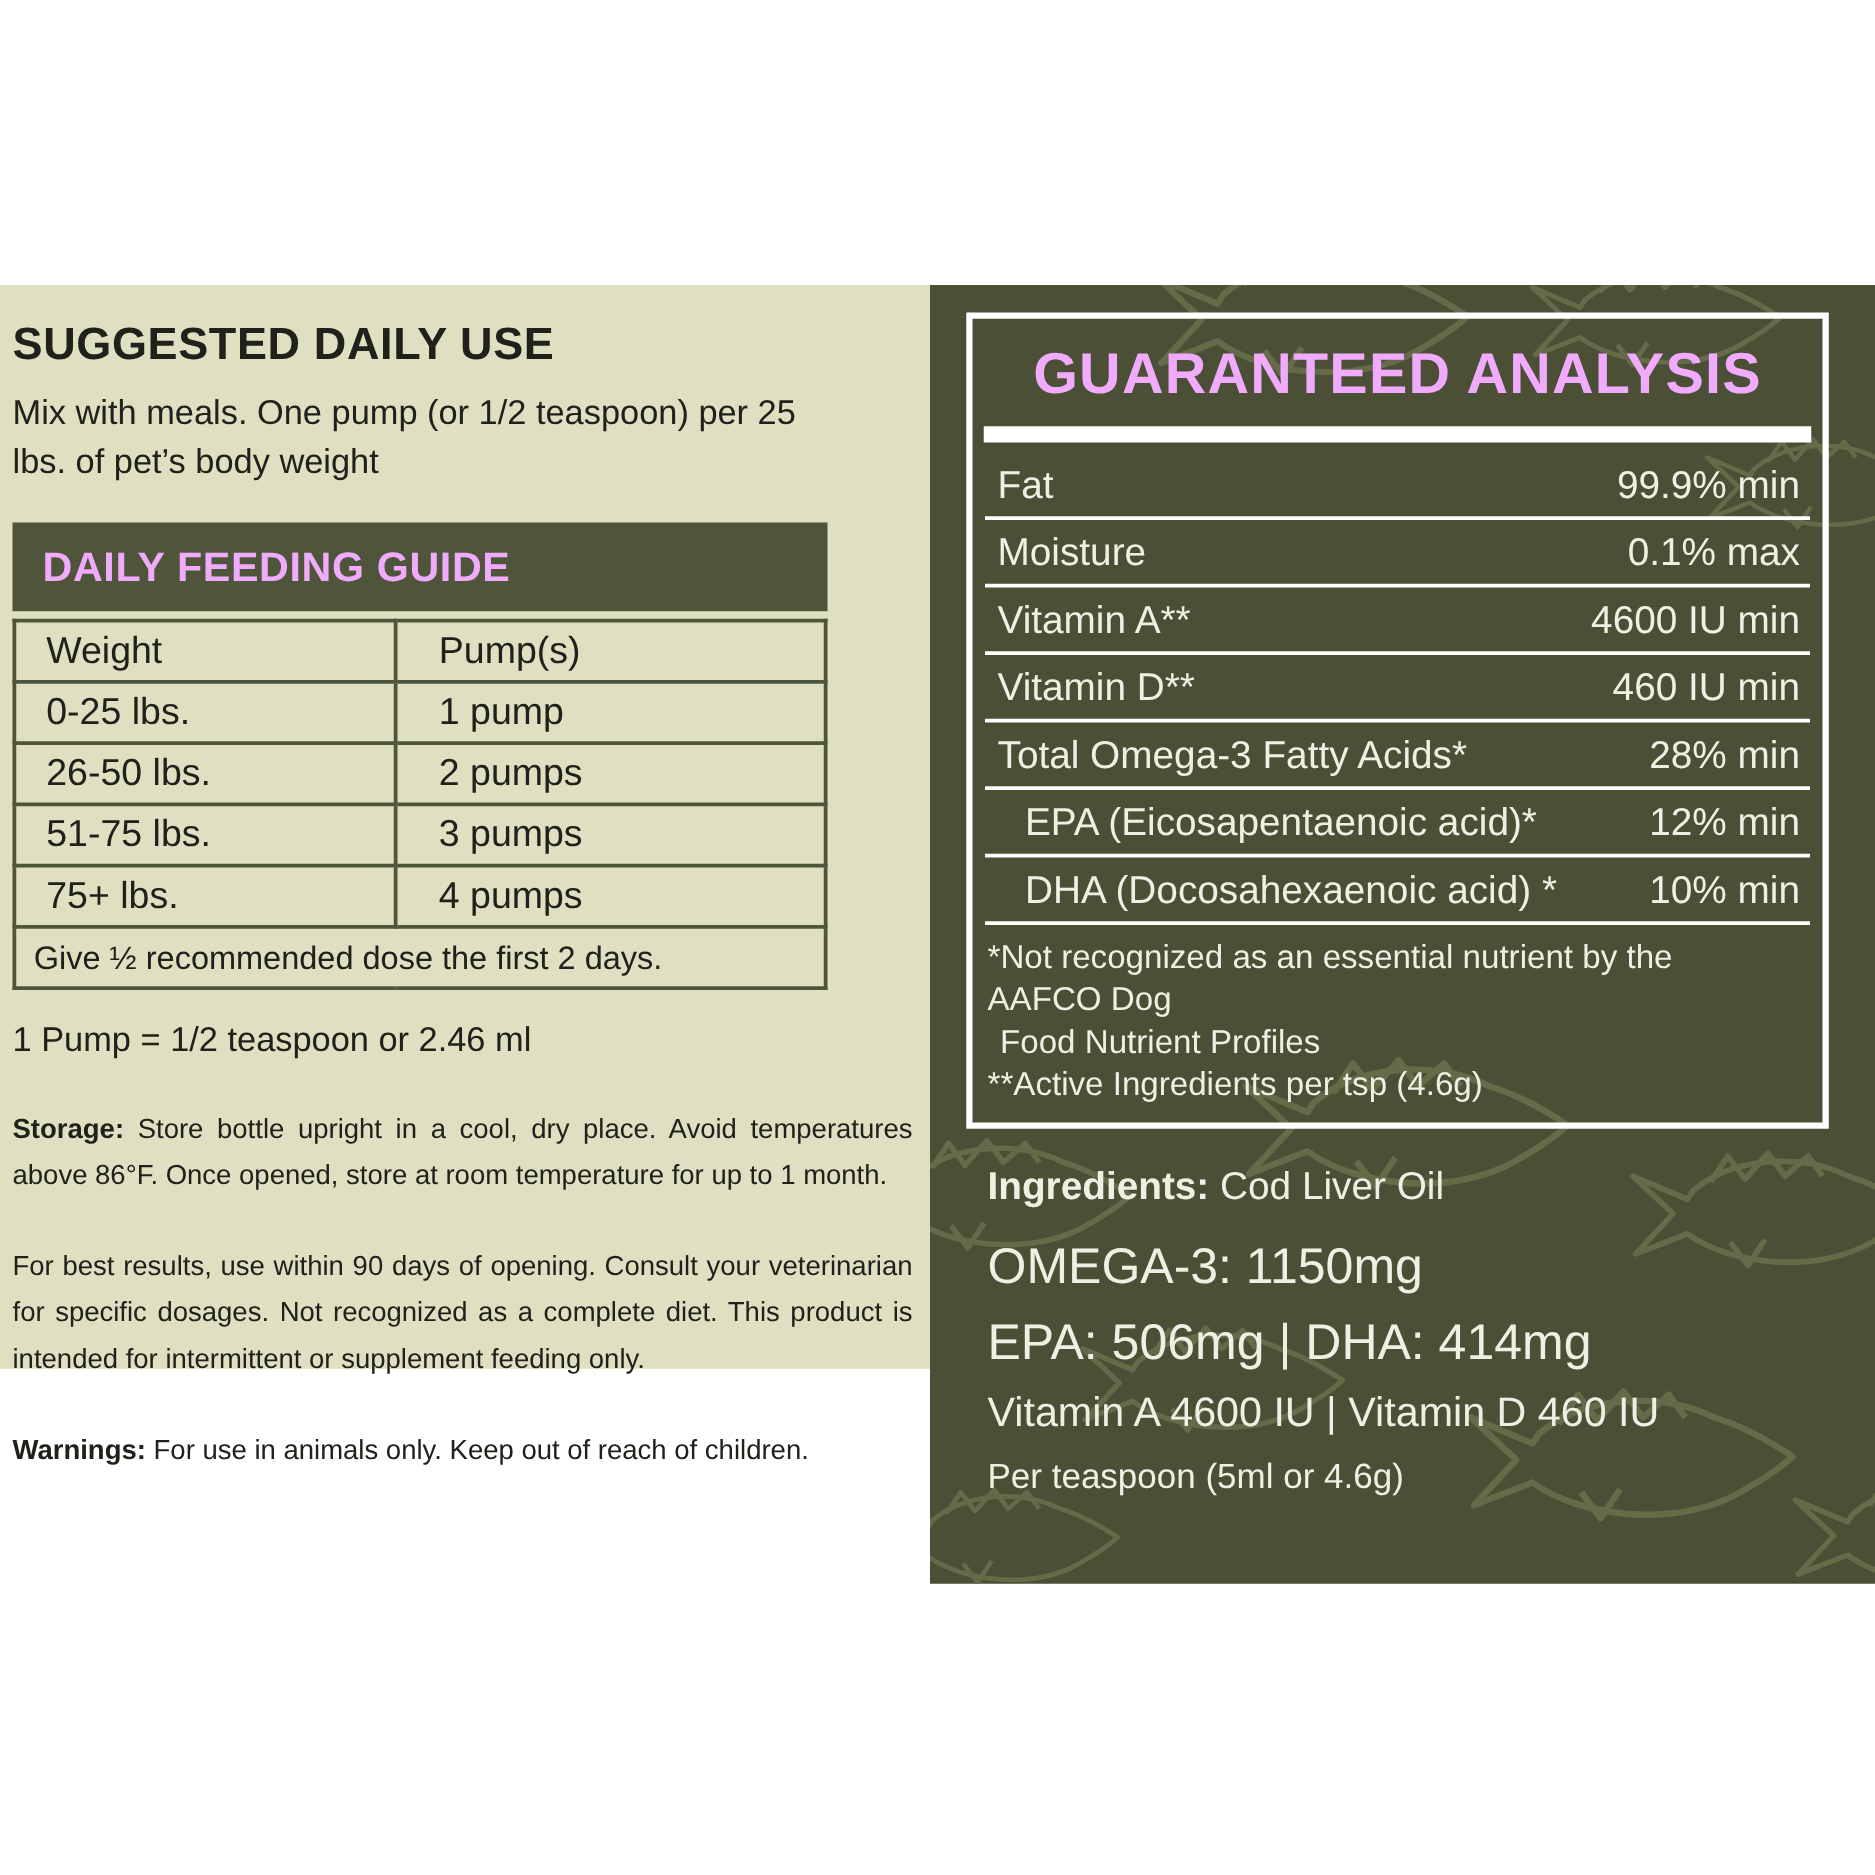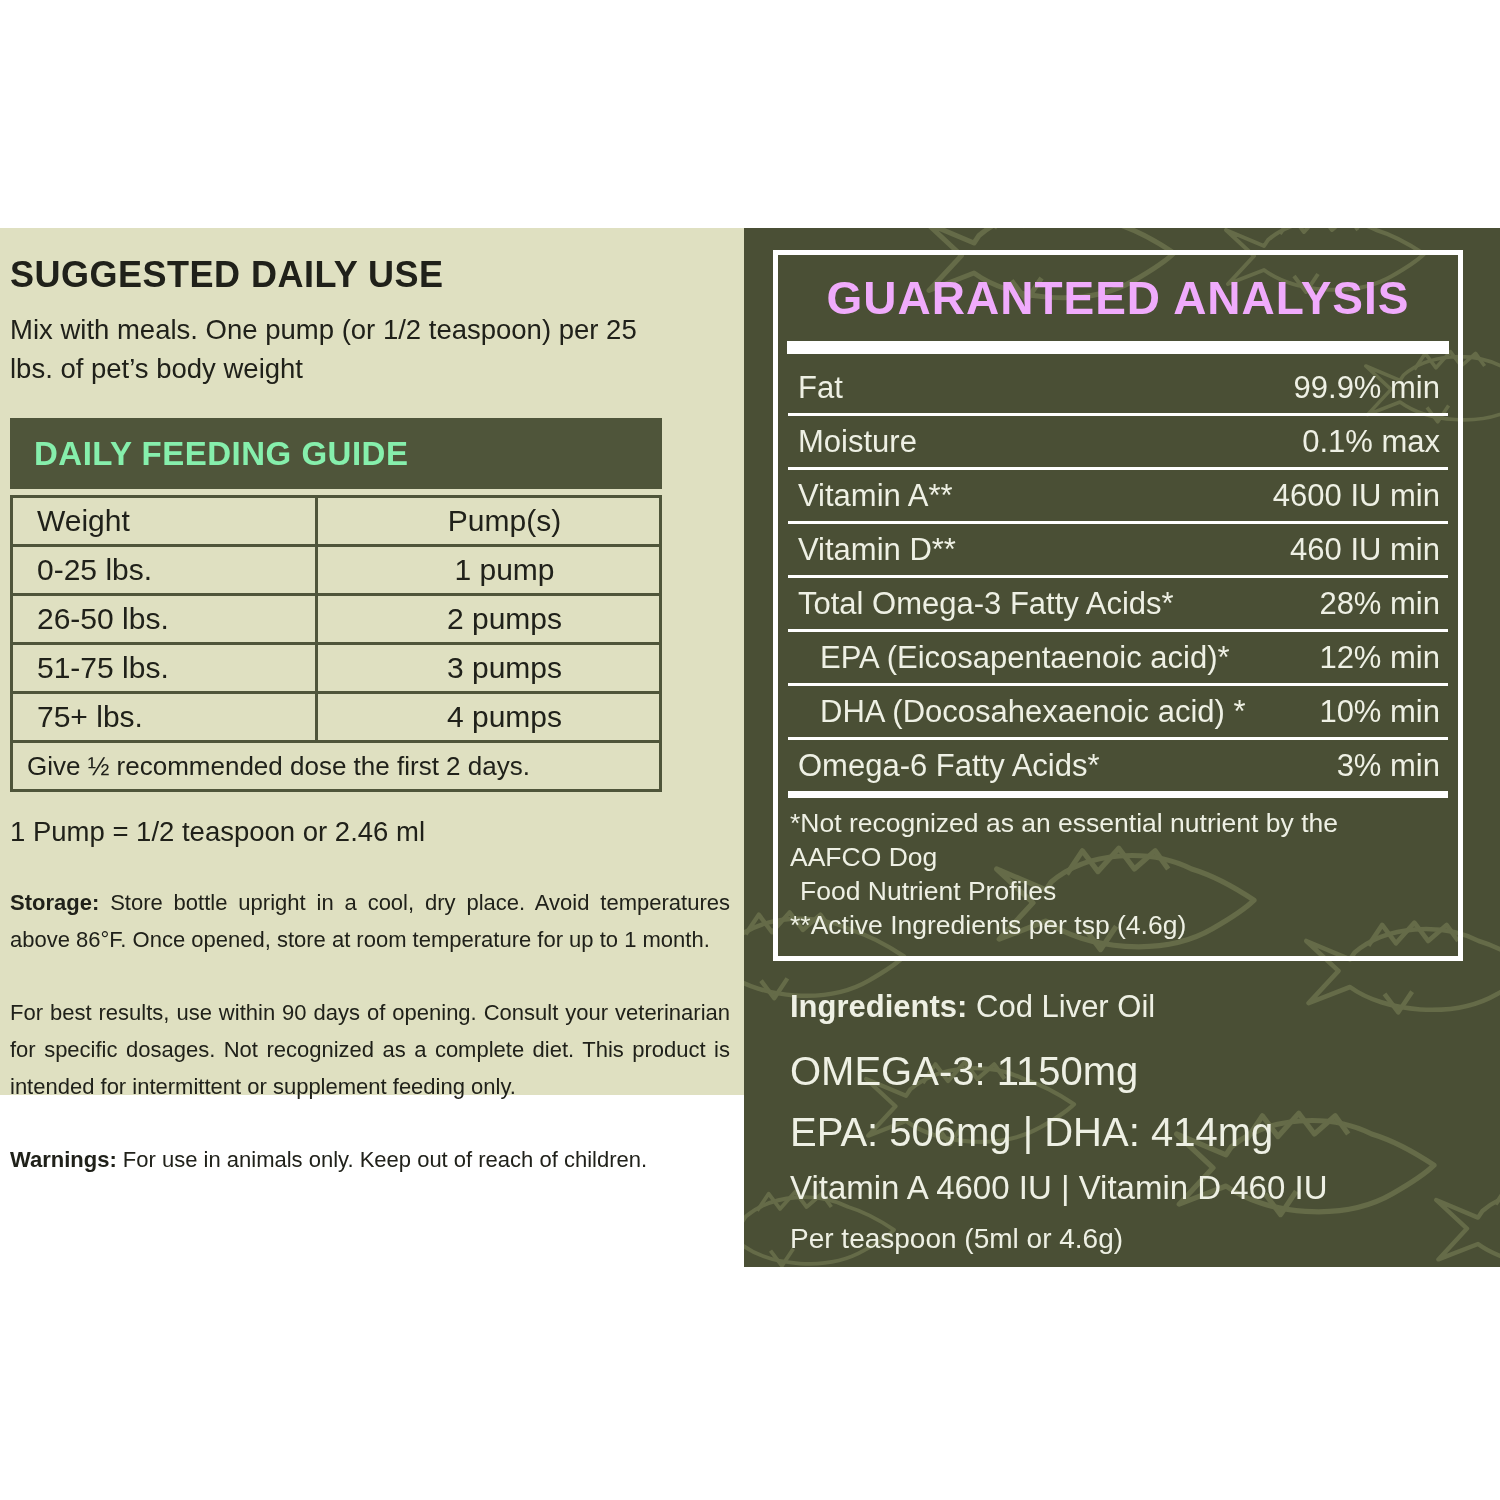--- a/index.html
+++ b/index.html
@@ -8,26 +8,26 @@
   
   .panel-left{position:absolute;left:0;top:228px;width:744px;height:867px;background:#dfe0c1;color:#20211a;}
   .panel-right{position:absolute;left:744px;top:228px;width:756px;height:1039px;background:#4a4f35;color:#eef0e4;overflow:hidden;}
   .fish-layer{position:absolute;left:0;top:0;width:100%;height:100%;z-index:0;}
   .right-content{position:relative;z-index:1;}
   
   .lp-pad{padding:26px 14px 0 10px;}
   .lp-title{font-size:36px;font-weight:bold;letter-spacing:0.5px;margin:0 0 14px 0;}
   .lp-intro{font-size:27.5px;line-height:39px;margin:0;max-width:676px;}
   .fg-wrap{margin:30px 0 0 0;width:652px;}
-  .fg-header{background:#4f553a;color:#86efac;font-size:33px;font-weight:bold;
+  .fg-header{background:#4f553a;color:#f0abfc;font-size:33px;font-weight:bold;
              padding:17px 0 16px 24px;letter-spacing:0.5px;}
   .fg-table{border-collapse:collapse;width:652px;margin-top:6px;font-size:30px;}
   .fg-table td{border:3px solid #4f553a;height:44px;}
   .fg-col-weight{width:47%;padding-left:24px;text-align:left;}
-  .fg-col-pumps{width:53%;text-align:center;padding-left:33px;}
+  .fg-col-pumps{width:53%;padding-left:33px;}
   .fg-footer{font-size:26px;padding-left:14px !important;}
   .pump-eq{font-size:27.5px;margin:24px 0 0 0;}
   .lp-para{font-size:22px;line-height:37px;text-align:justify;margin:36px 0 0 0;max-width:722px;}
   .lp-para b{font-weight:bold;}
   
   .ga-box{border:5px solid #ffffff;margin:22px 37px 0 29px;padding:0 0 14px 0;}
   .ga-title{font-size:46px;font-weight:bold;text-align:center;color:#f0abfc;
             letter-spacing:1px;padding:16px 0 12px 0;}
   .ga-titlebar{height:13px;background:#ffffff;margin:4px 9px 8px 9px;}
   .ga-table{margin:0 10px;}
@@ -148,24 +148,20 @@
             <span class="ga-value">28% min</span>
           </div>
           <div class="ga-row indent">
             <span class="ga-label">EPA (Eicosapentaenoic acid)*</span>
             <span class="ga-value">12% min</span>
           </div>
           <div class="ga-row indent">
             <span class="ga-label">DHA (Docosahexaenoic acid) *</span>
             <span class="ga-value">10% min</span>
           </div>
-          <div class="ga-row last">
-            <span class="ga-label">Omega-6 Fatty Acids*</span>
-            <span class="ga-value">3% min</span>
-          </div>
         </div>
 
         <div class="ga-foot">
           <div>*Not recognized as an essential nutrient by the AAFCO Dog</div>
           <div class="fn2">Food Nutrient Profiles</div>
           <div>**Active Ingredients per tsp (4.6g)</div>
         </div>
       </div>
 
       <div class="rp-block">

